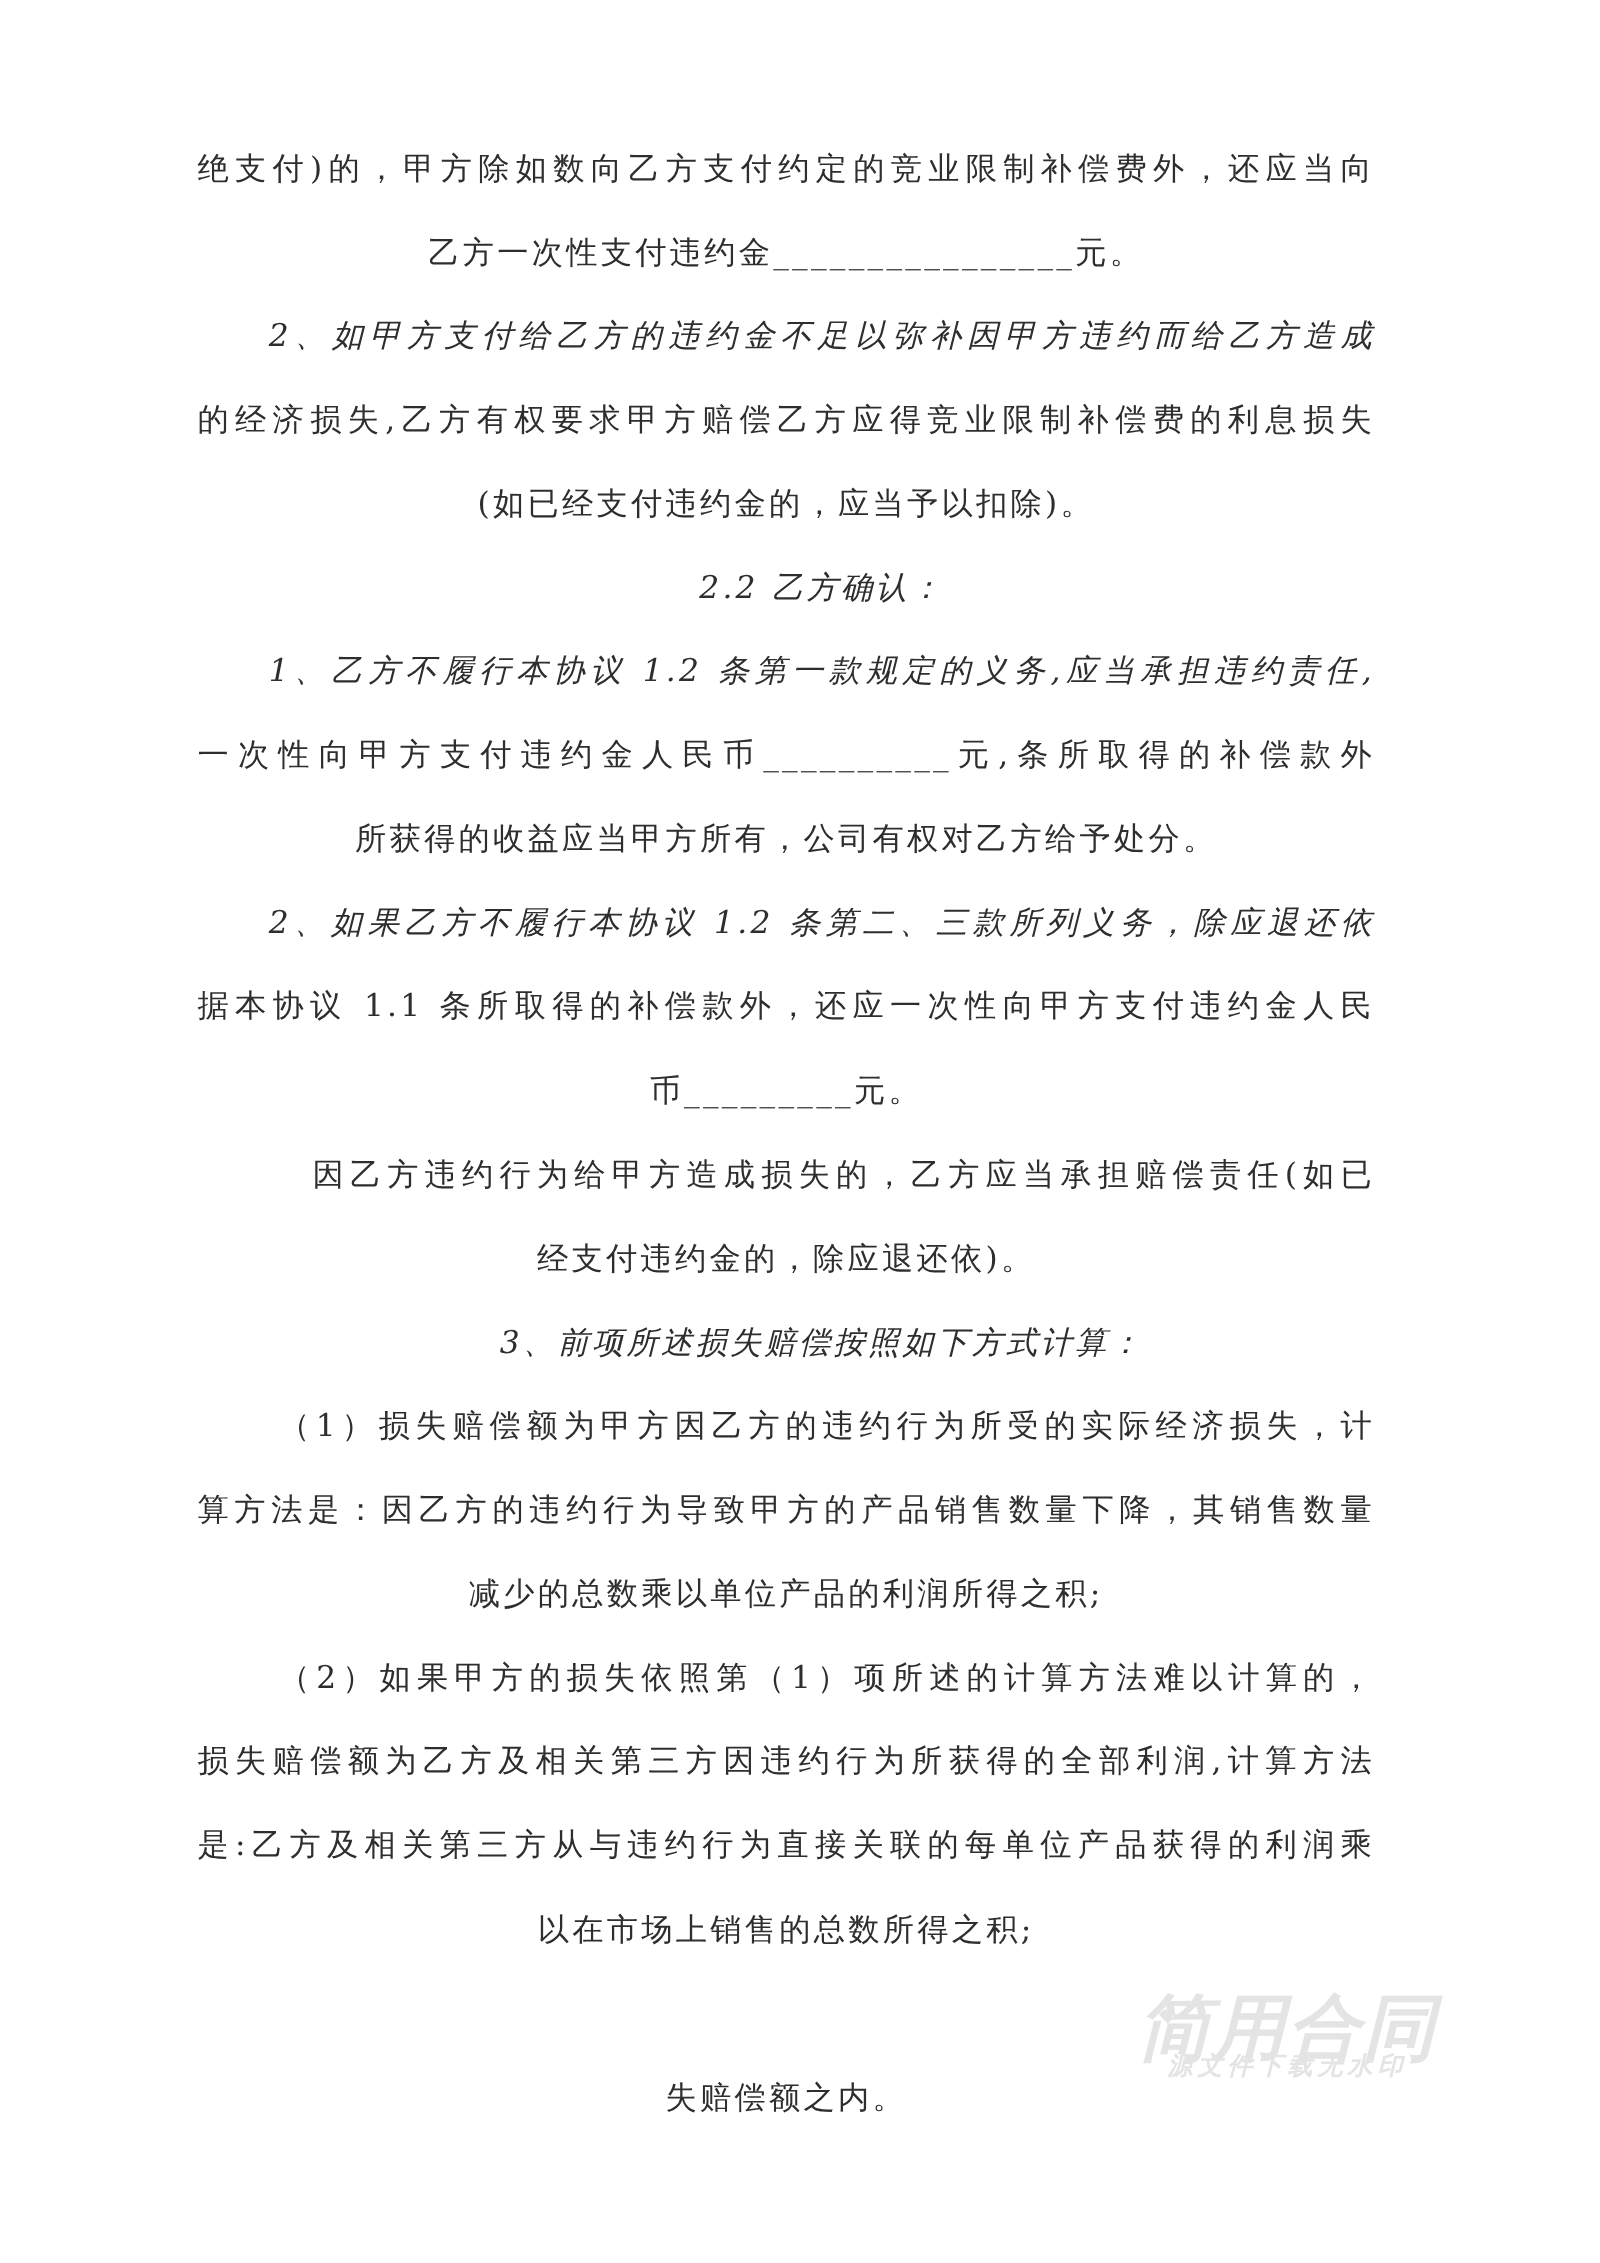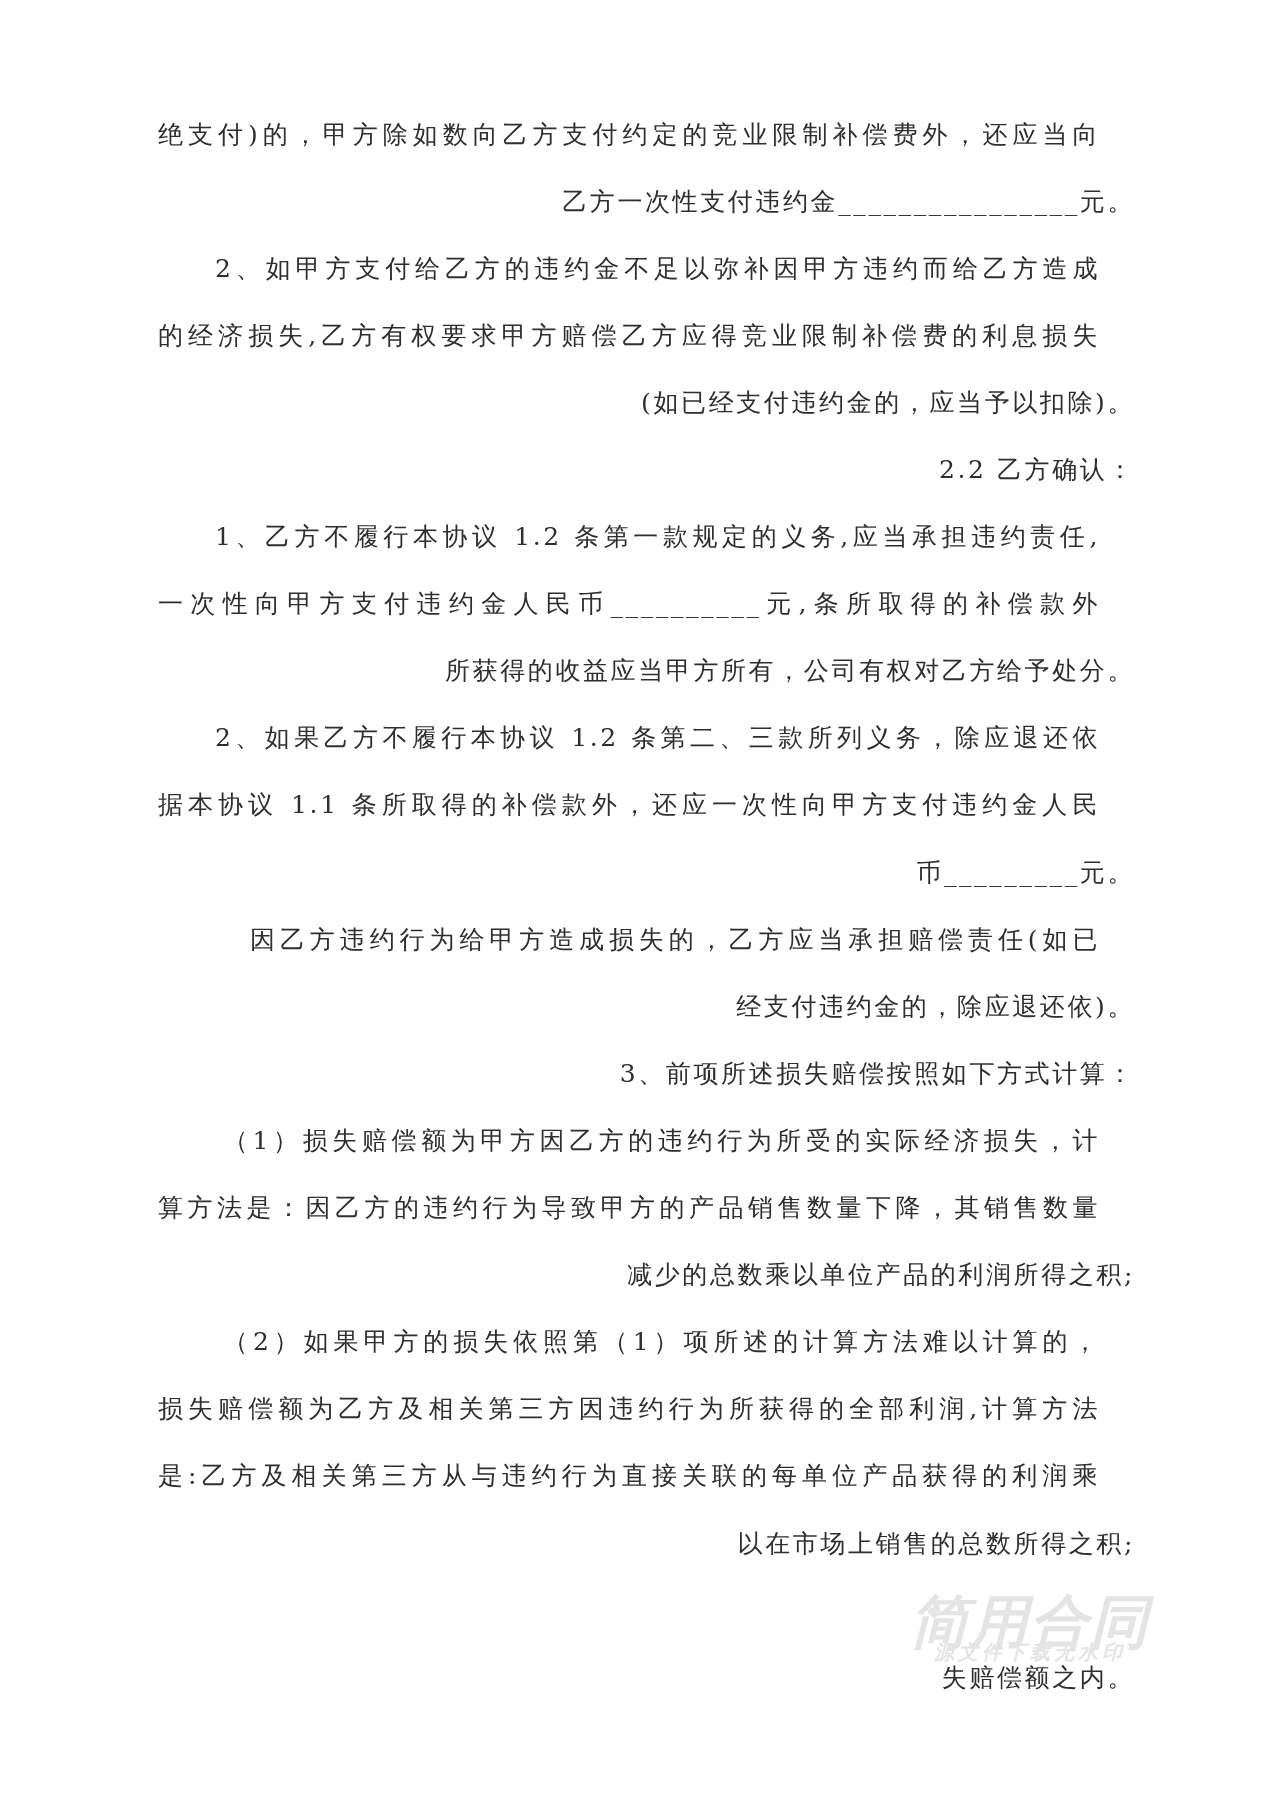--- a/index.html
+++ b/index.html
@@ -11,22 +11,22 @@
     width: 942px;
     height: 34px;
     line-height: 34px;
     font-family: "DejaVu Serif", "Liberation Serif", serif;
     font-size: 25px;
     color: #2e2e2e;
     white-space: nowrap;
     letter-spacing: 2.6px;
   }
   .line.justify { text-align: justify; text-align-last: justify; }
-  .line.left { text-align: right; margin-left: 35px; }
-  .ind2 { padding-left: 57px; width: 885px; }
+  .line.left { text-align: center; }
+  .ind2 { padding-left: 57px; width: 885px; font-style: italic; }
   .ind3 { padding-left: 92px; width: 850px; }
   .ind-p { padding-left: 65px; width: 877px; }
   .watermark {
     position: absolute;
     left: 880px;
     width: 300px;
     font-family: "DejaVu Sans", "Liberation Sans", sans-serif;
     font-weight: bold;
     font-style: italic;
     color: #e4e4e4;

